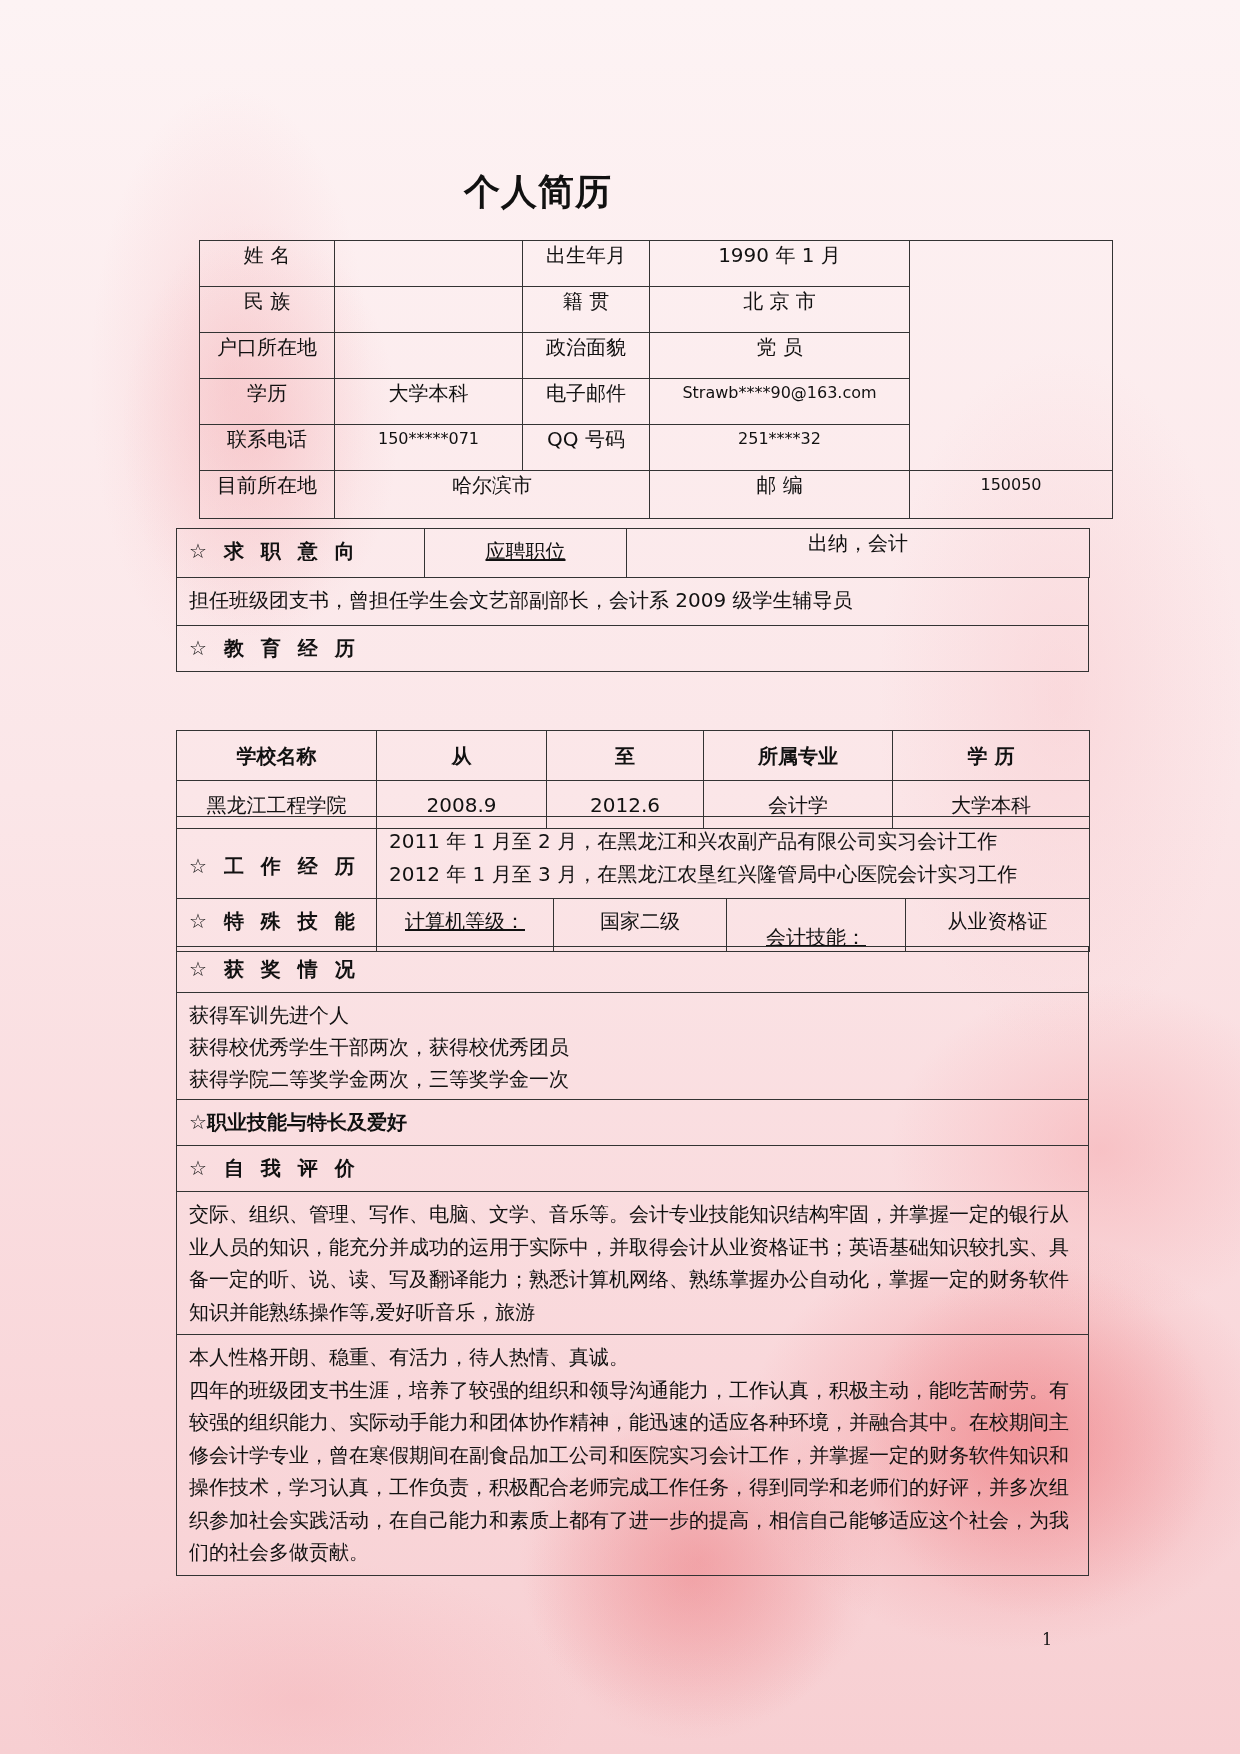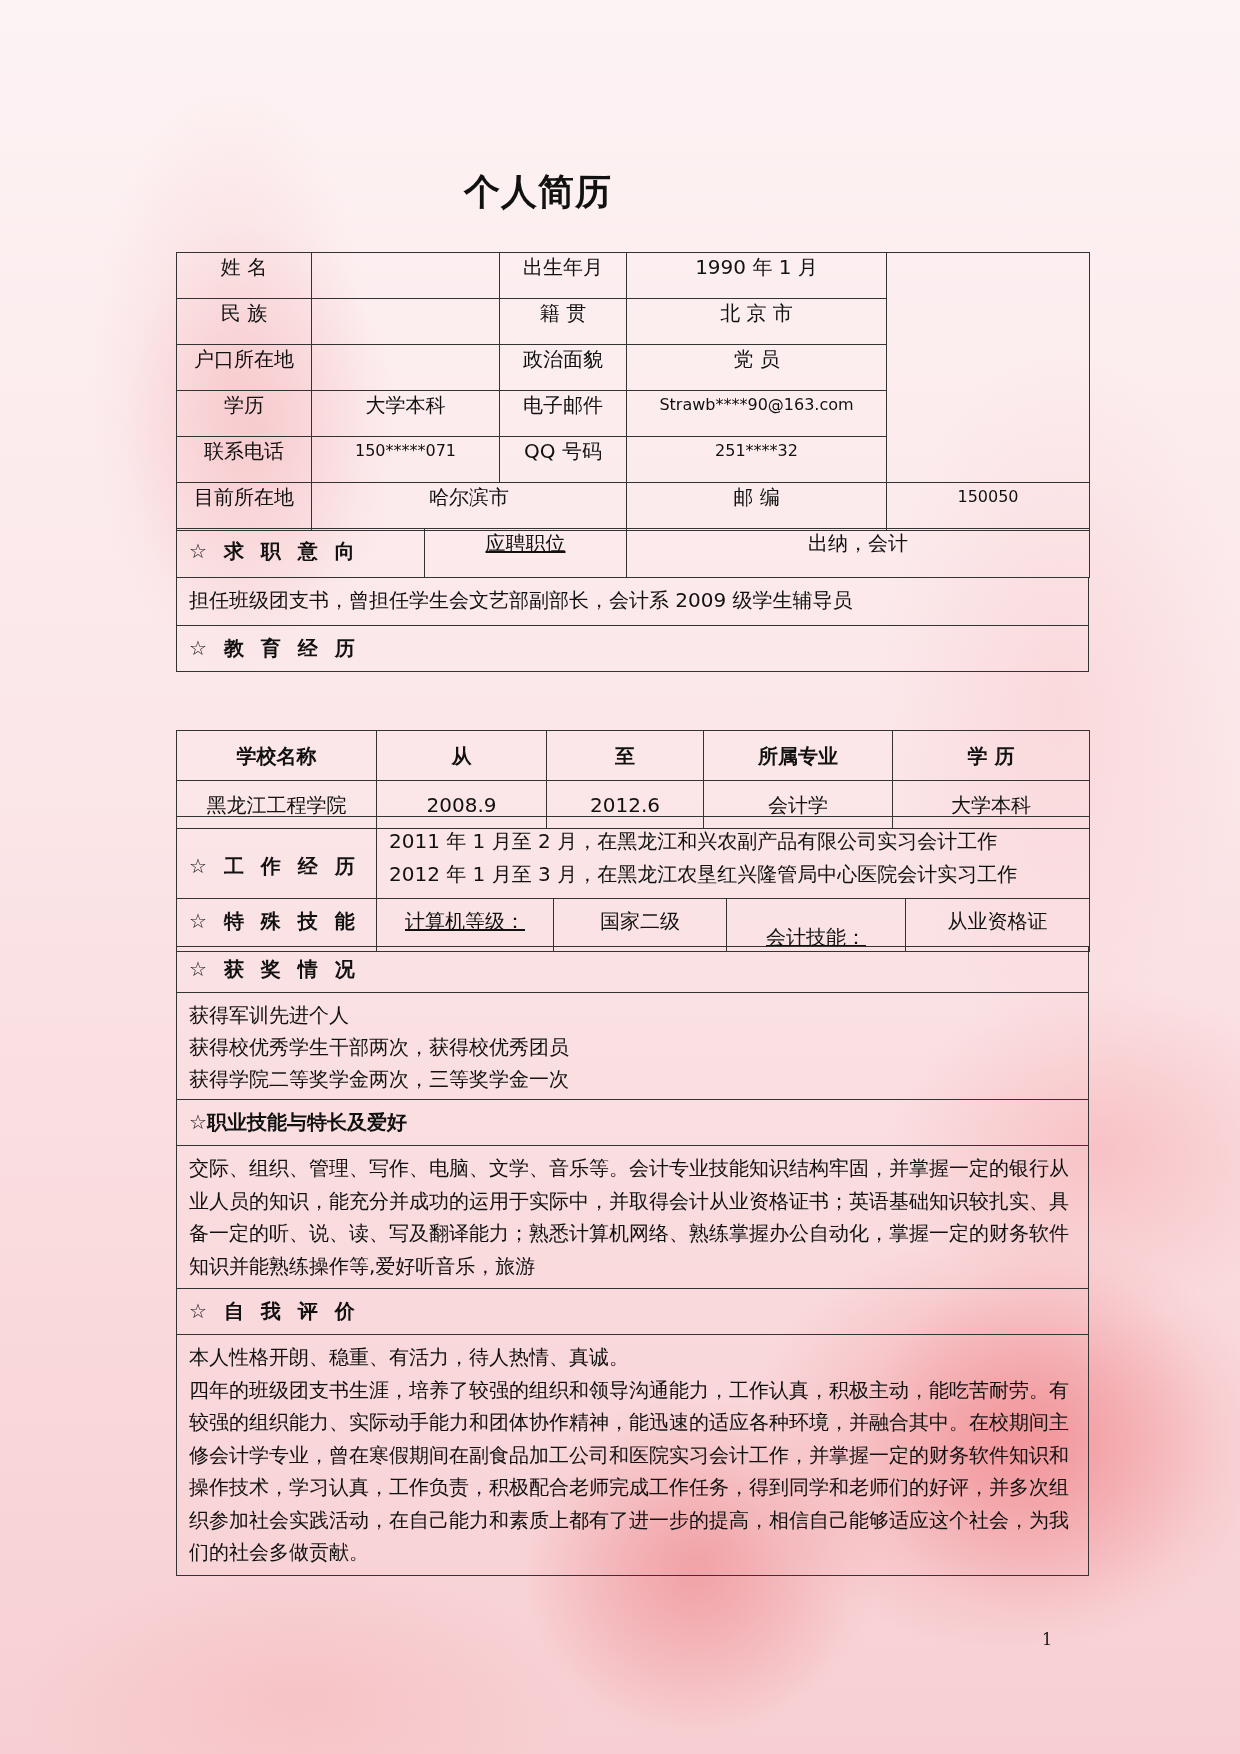--- a/index.html
+++ b/index.html
@@ -41,21 +41,21 @@
 </style>
 </head>
 <body>
 
 <div class="deco" style="left:860px;top:1260px;width:360px;height:360px;background:radial-gradient(circle, rgba(235,110,115,0.35), rgba(235,110,115,0) 70%);"></div>
 <div class="deco" style="left:520px;top:1420px;width:340px;height:320px;background:radial-gradient(circle, rgba(235,120,125,0.3), rgba(235,120,125,0) 70%);"></div>
 <div class="deco" style="left:120px;top:220px;width:280px;height:420px;background:radial-gradient(ellipse, rgba(240,150,155,0.25), rgba(240,150,155,0) 70%);"></div>
 
 <div class="title">个人简历</div>
 
-<div class="grid" style="top:252px;">
+<div class="grid" style="top:240px;margin-left:23px;">
   <table>
     <colgroup>
       <col style="width:135px">
         <col style="width:188px">
         <col style="width:127px">
         <col style="width:260px">
         <col style="width:203px">
     </colgroup>
     <tbody>
         <tr style="height:46px">
@@ -102,21 +102,21 @@
 <div class="grid" style="top:528px;">
   <table>
     <colgroup>
         <col style="width:248px">
         <col style="width:202px">
         <col style="width:463px">
       </colgroup>
     <tbody>
         <tr style="height:49px">
       <td class="sec">☆ 求 职 意 向</td>
-      <td class="c u" style="">应聘职位</td>
+      <td class="c u" style="padding-top:8px">应聘职位</td>
       <td class="c" style="padding-top:0">出纳，会计</td>
     </tr>
   </tbody>
     </table>
 </div>
 
 <div class="grid" style="top:577px;">
   <table>
     <tbody>
     <tr style="height:48px">
@@ -205,25 +205,25 @@
     <tr style="height:107px">
       <td style="padding-top:6px;line-height:32px">
         <div>获得军训先进个人</div>
         <div>获得校优秀学生干部两次，获得校优秀团员</div>
         <div>获得学院二等奖学金两次，三等奖学金一次</div>
       </td>
     </tr>
     <tr style="height:46px">
           <td class="sec" style="letter-spacing:0">☆职业技能与特长及爱好</td>
         </tr>
+    <tr style="height:46px">
+          <td class="sec">☆ 自 我 评 价</td>
+        </tr>
     <tr style="height:133px">
           <td class="para">交际、组织、管理、写作、电脑、文学、音乐等。会计专业技能知识结构牢固，并掌握一定的银行从业人员的知识，能充分并成功的运用于实际中，并取得会计从业资格证书；英语基础知识较扎实、具备一定的听、说、读、写及翻译能力；熟悉计算机网络、熟练掌握办公自动化，掌握一定的财务软件知识并能熟练操作等,爱好听音乐，旅游</td>
-        </tr>
-    <tr style="height:46px">
-          <td class="sec">☆ 自 我 评 价</td>
         </tr>
     <tr style="height:226px">
       <td class="para">
         <div>本人性格开朗、稳重、有活力，待人热情、真诚。</div>
         <div>四年的班级团支书生涯，培养了较强的组织和领导沟通能力，工作认真，积极主动，能吃苦耐劳。有较强的组织能力、实际动手能力和团体协作精神，能迅速的适应各种环境，并融合其中。在校期间主修会计学专业，曾在寒假期间在副食品加工公司和医院实习会计工作，并掌握一定的财务软件知识和操作技术，学习认真，工作负责，积极配合老师完成工作任务，得到同学和老师们的好评，并多次组织参加社会实践活动，在自己能力和素质上都有了进一步的提高，相信自己能够适应这个社会，为我们的社会多做贡献。</div>
       </td>
     </tr>
   </tbody>
     </table>
 </div>

